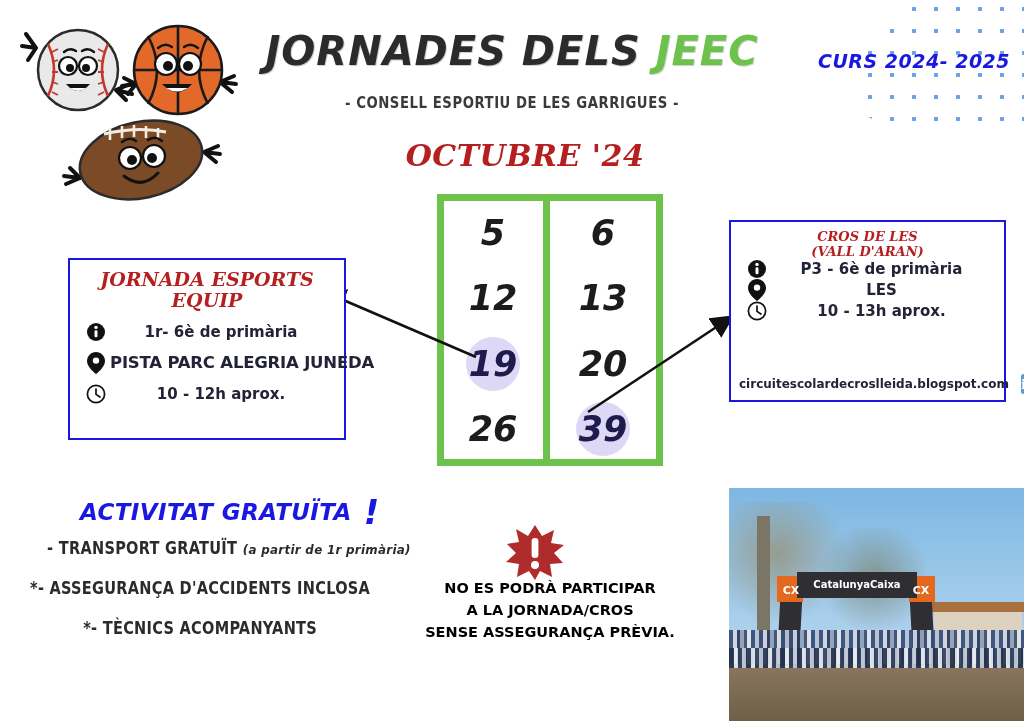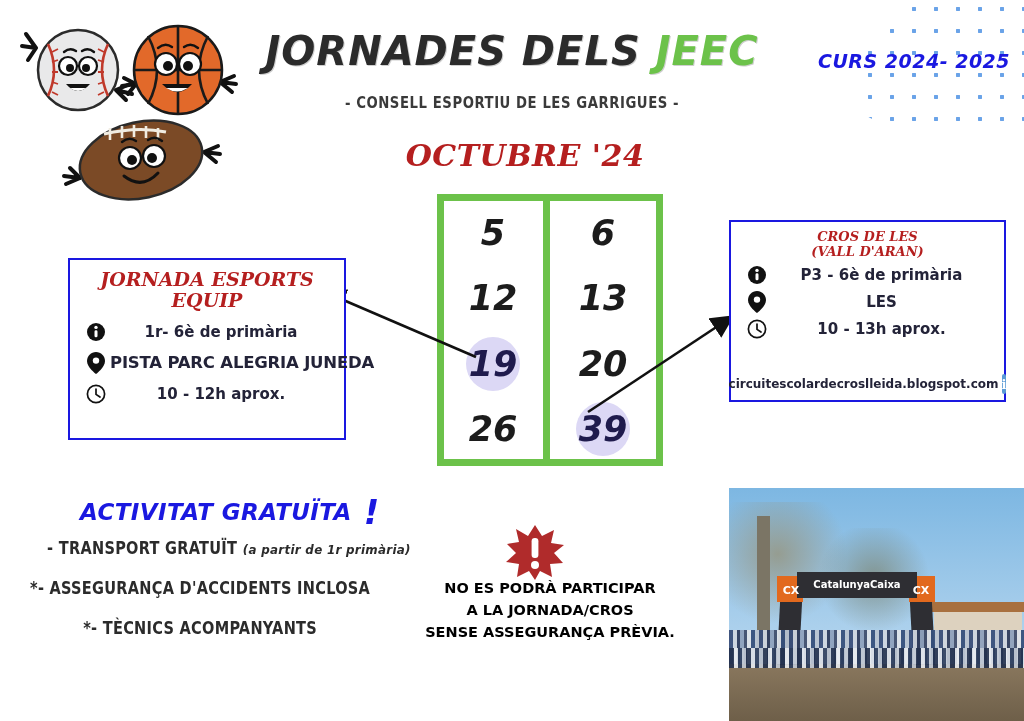--- a/index.html
+++ b/index.html
@@ -121,26 +121,26 @@
   .irow{display:flex;align-items:center;margin-top:10px;padding:0 12px;}
   .irow .ico{width:28px;flex:0 0 28px;display:flex;align-items:center;justify-content:center;}
   .irow .txt{
     flex:1;text-align:center;
     font-size:15px;font-weight:bold;
     color:#232338;
     font-family:"DejaVu Sans", sans-serif;
     white-space:nowrap;
   }
   .ibox-left .irow .txt.place{font-size:16.5px;letter-spacing:-0.2px;}
-  .ibox-right .irow{margin-top:6px;}
+  .ibox-right .irow{margin-top:0;}
   .ibox-right .irow .txt{font-size:15px;}
 
   .urlbar{
     position:absolute;left:0;bottom:6px;width:100%;
-    display:flex;align-items:center;justify-content:center;gap:3px;
+    display:flex;align-items:center;gap:12px;
     padding:0 8px;box-sizing:border-box;
   }
   .urlbar .url{
     font-size:12px;font-weight:bold;color:#232338;
     font-family:"DejaVu Sans", sans-serif;white-space:nowrap;
   }
   .ibadge{
     width:20px;height:20px;border-radius:3px;background:#5b9bd5;
     color:#fff;font-size:13px;font-weight:bold;
     display:flex;align-items:center;justify-content:center;

